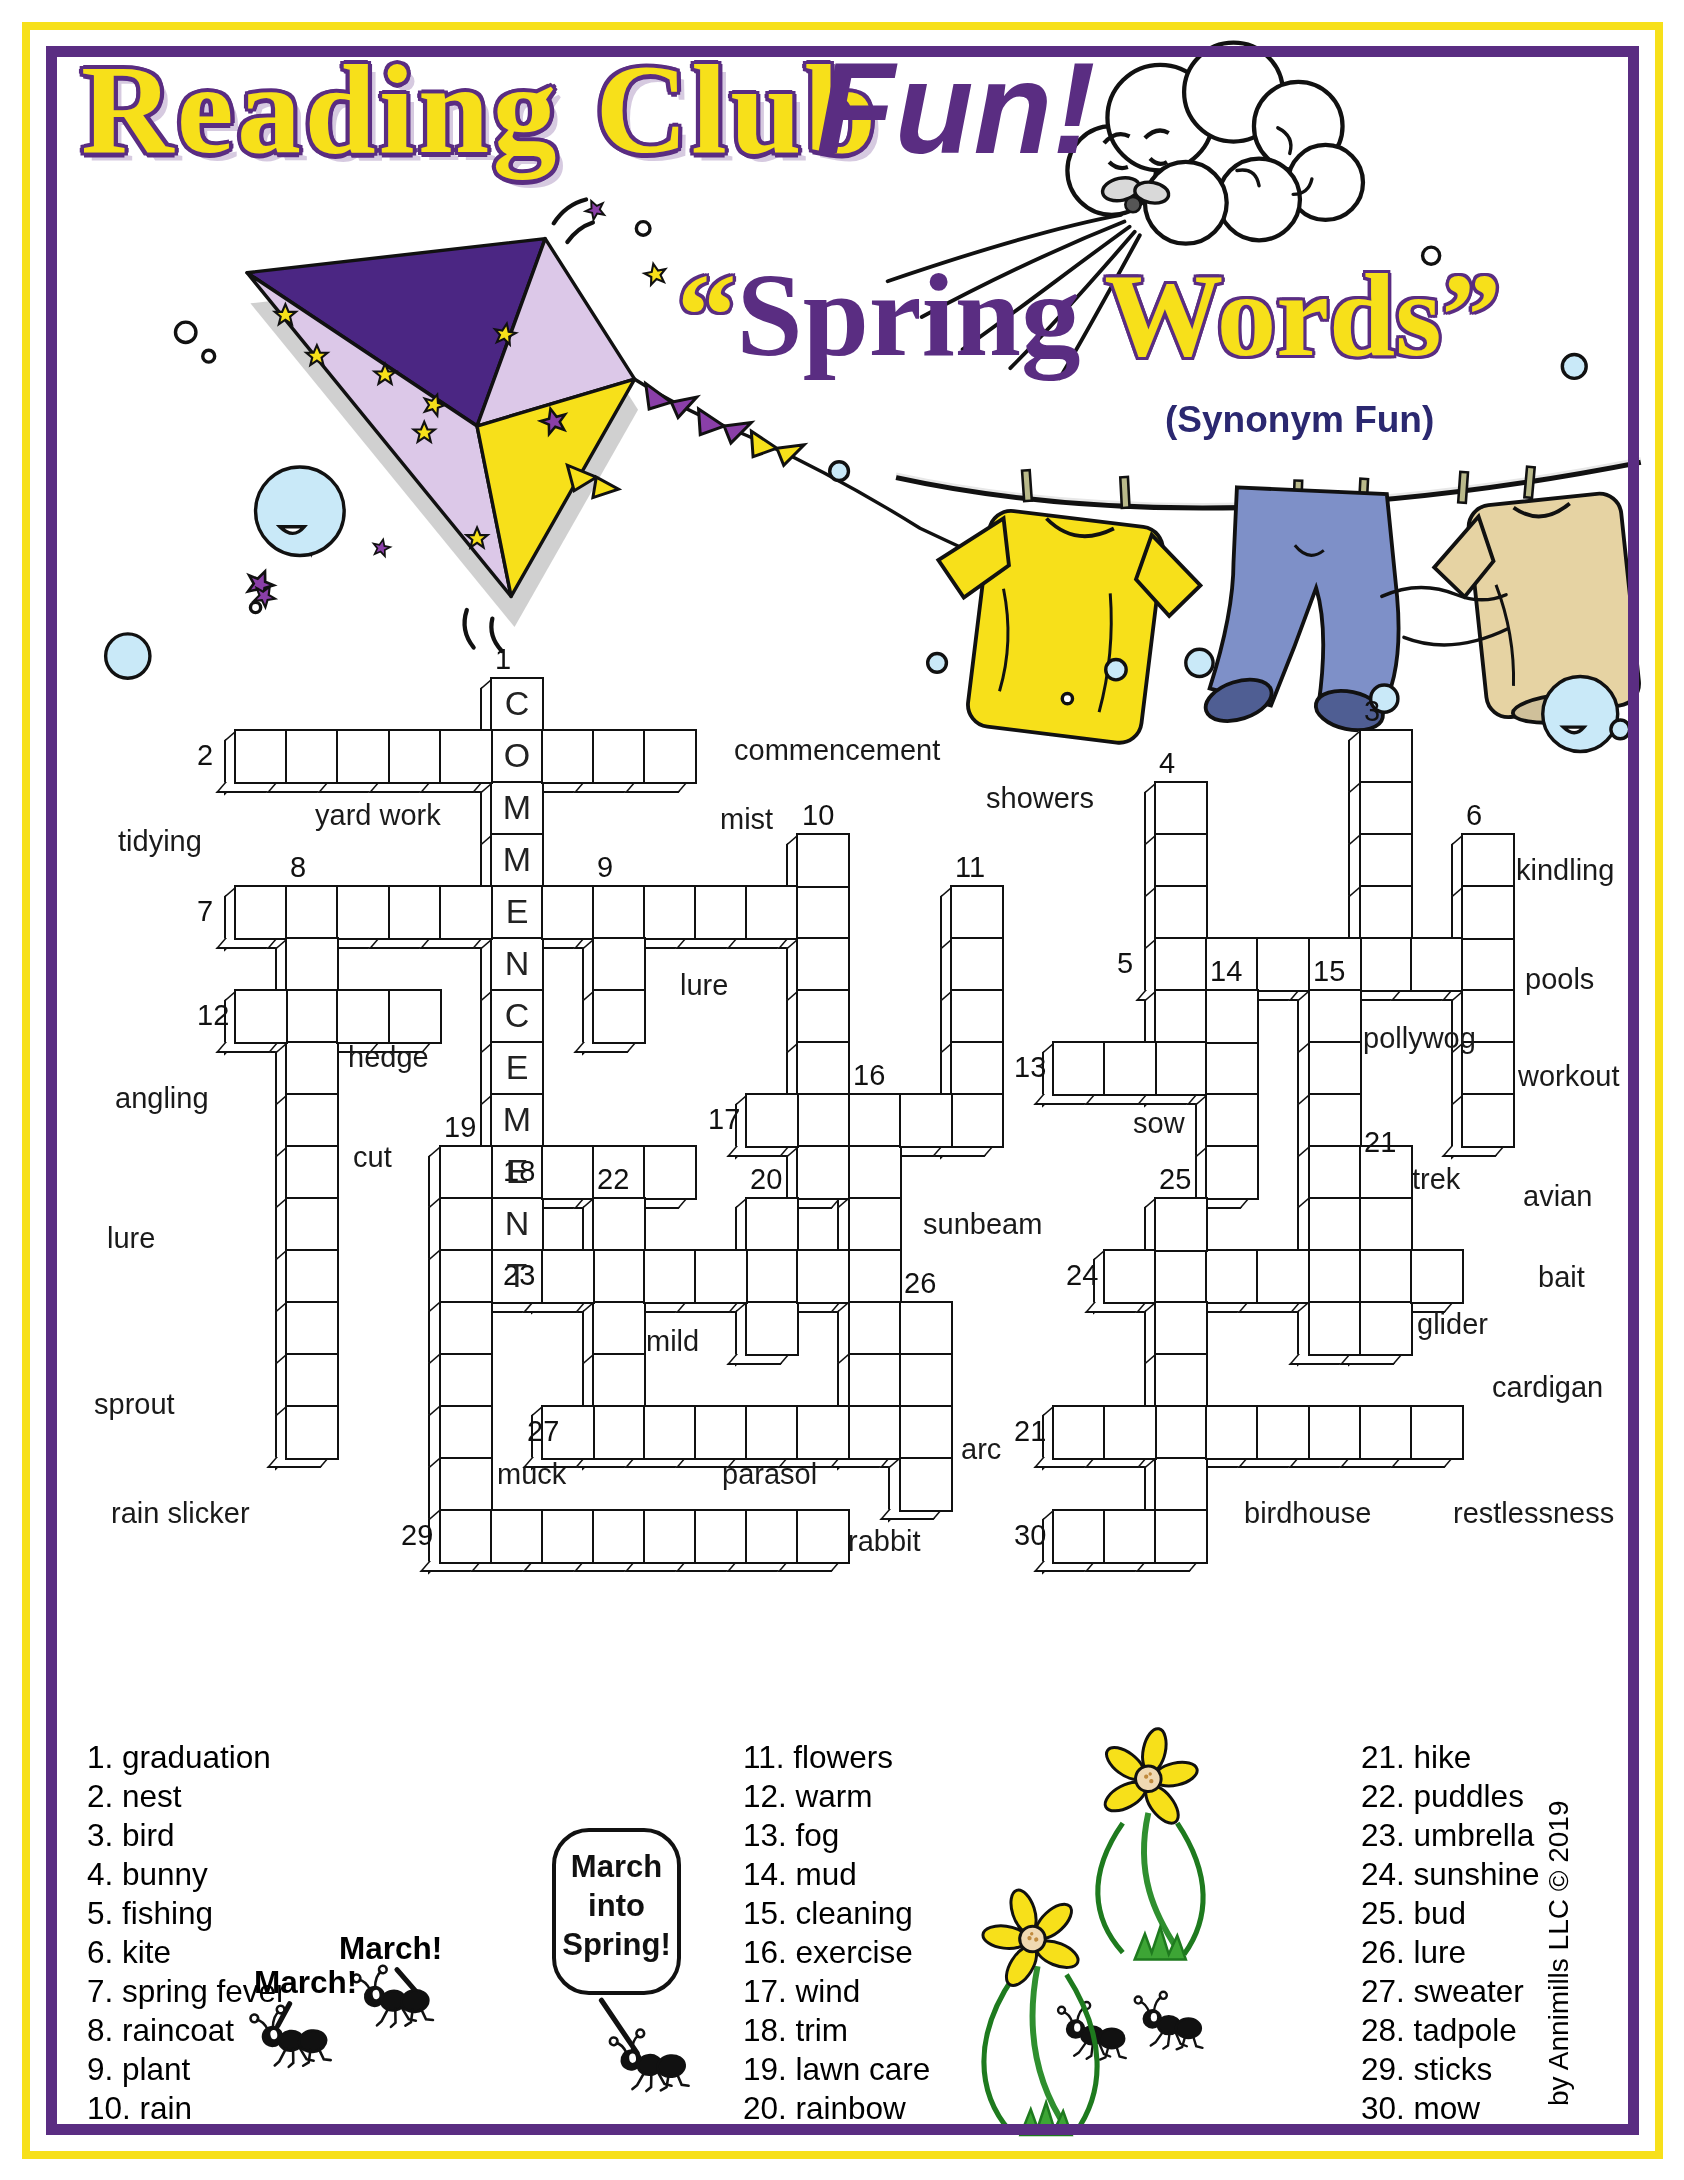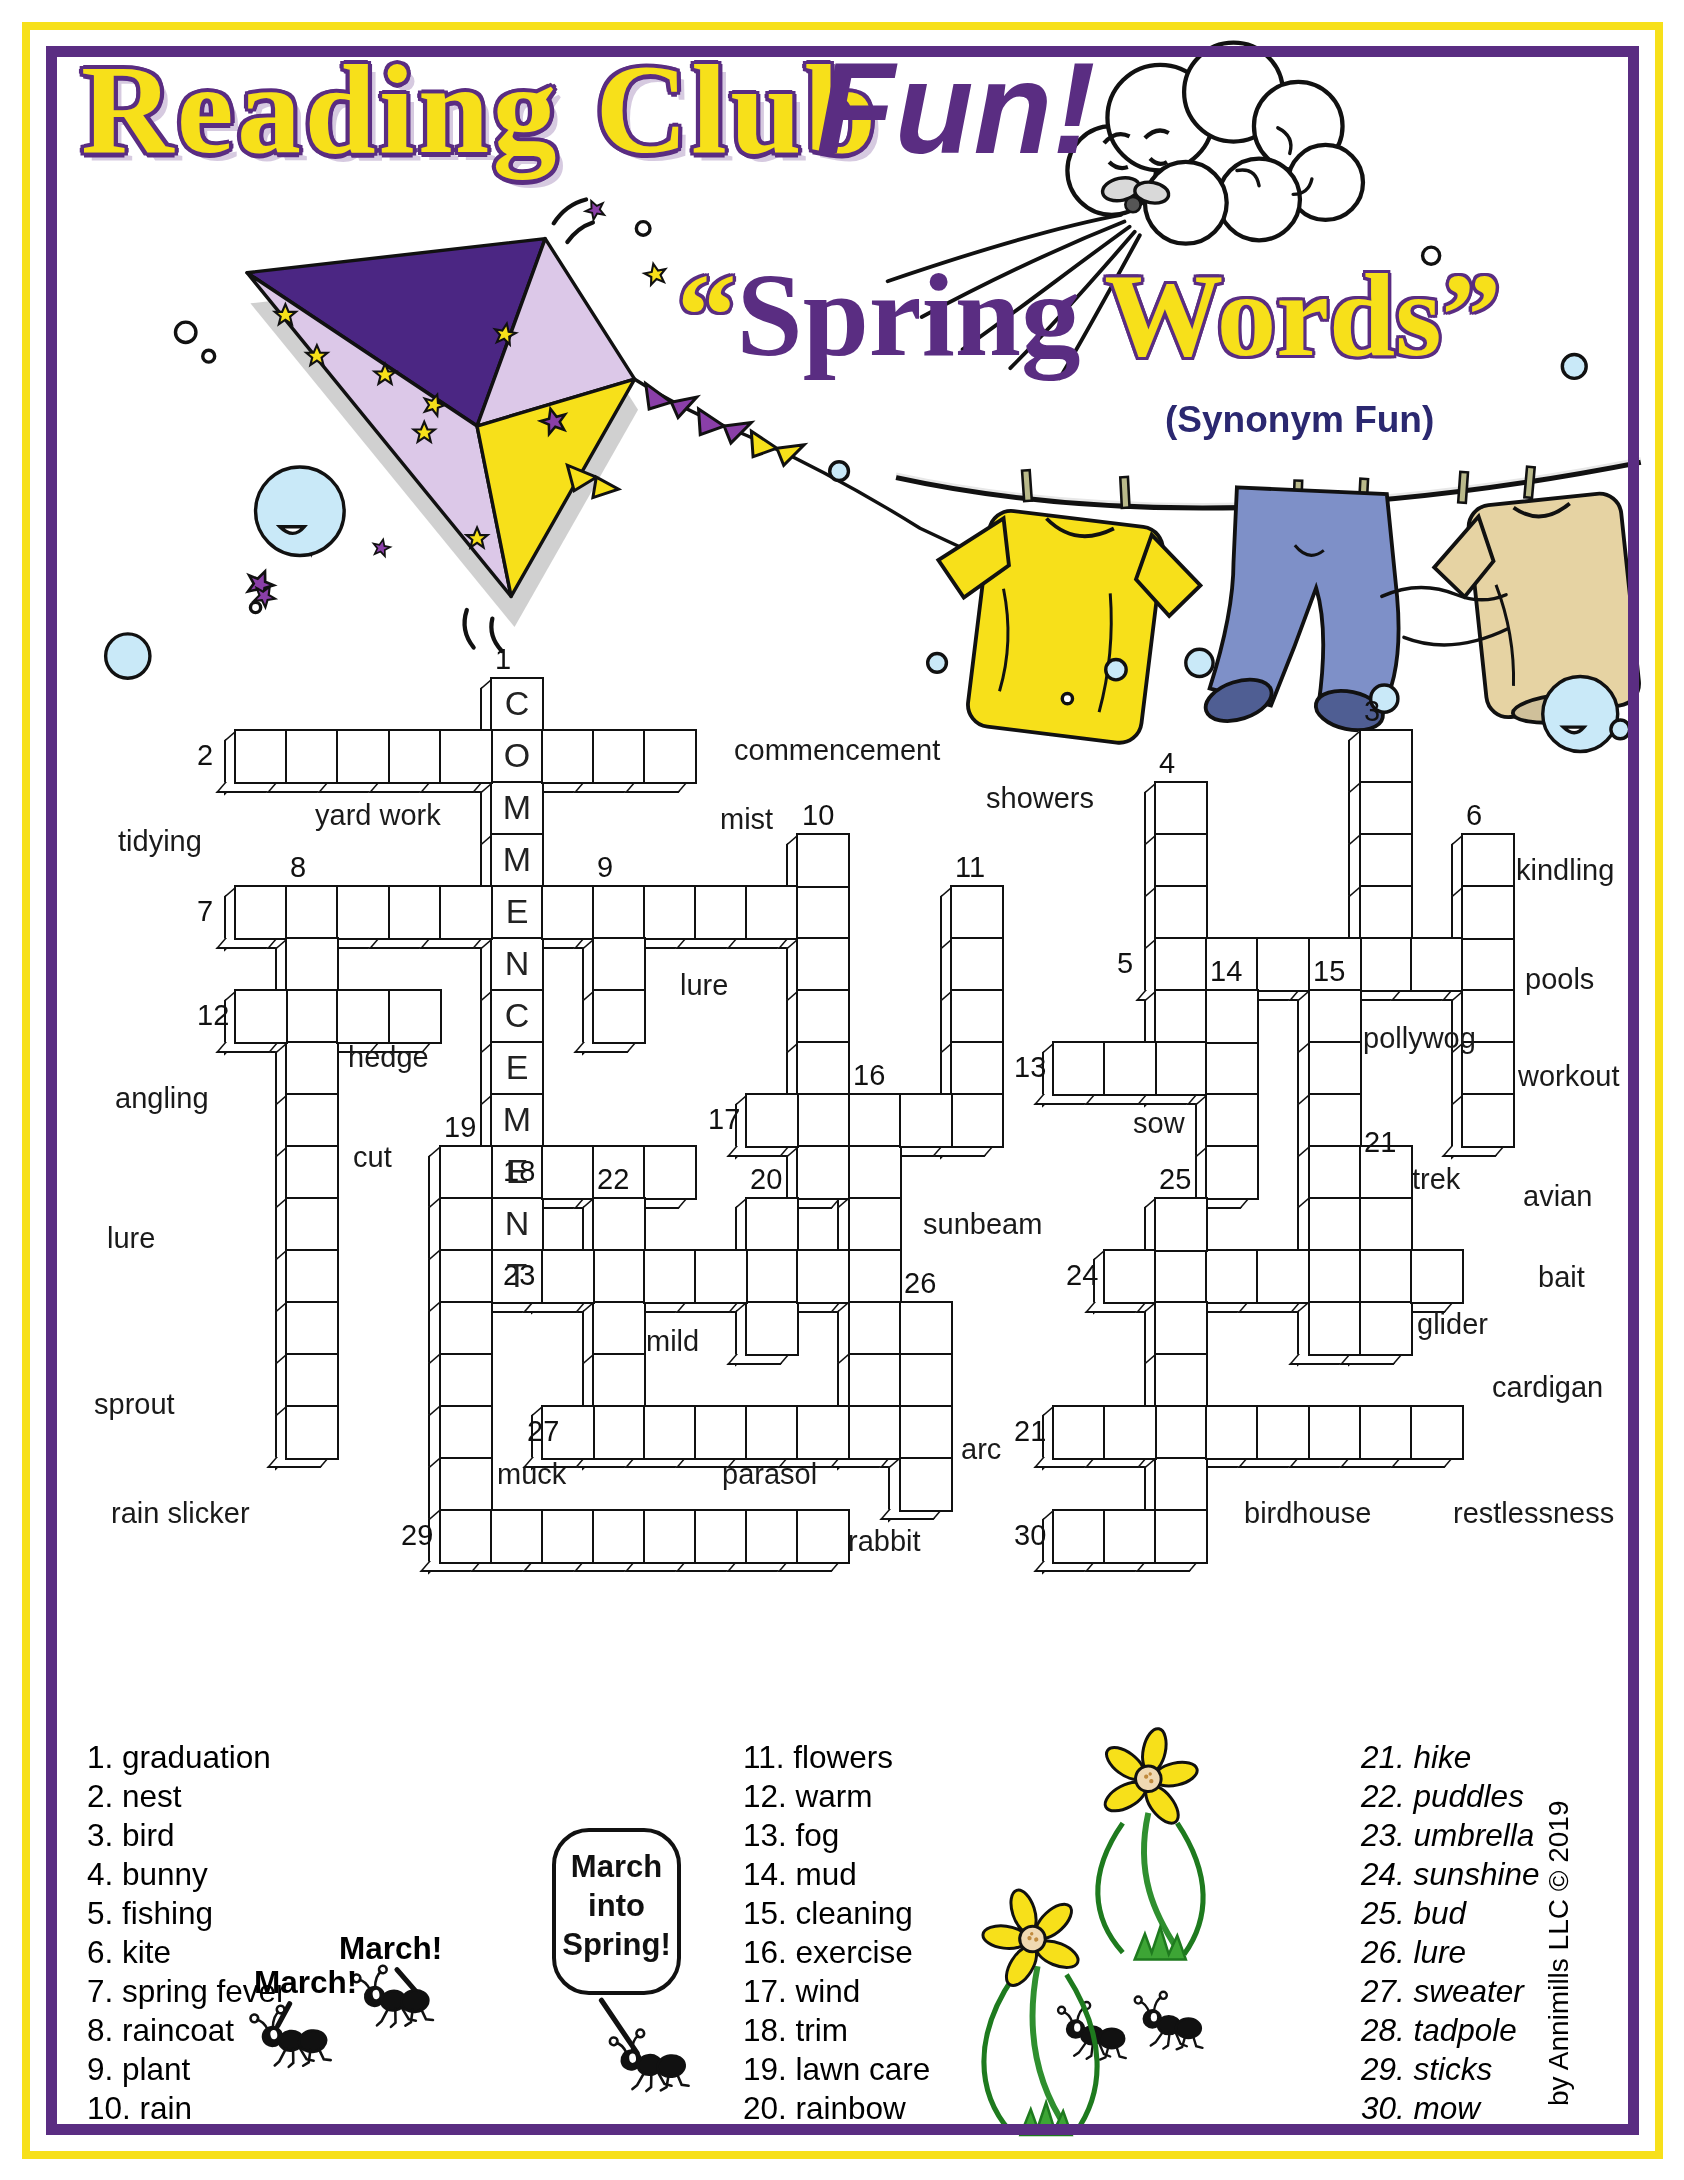--- a/index.html
+++ b/index.html
@@ -739,21 +739,21 @@
         <div>12. warm</div>
         <div>13. fog</div>
         <div>14. mud</div>
         <div>15. cleaning</div>
         <div>16. exercise</div>
         <div>17. wind</div>
         <div>18. trim</div>
         <div>19. lawn care</div>
         <div>20. rainbow</div>
       </div>
-      <div class="wl-col" style="left: 1361px; top: 1738px; font-style: italic;">
+      <div class="wl-col" style="left: 1361px; top: 1738px;">
         <div>21. hike</div>
         <div>22. puddles</div>
         <div>23. umbrella</div>
         <div>24. sunshine</div>
         <div>25. bud</div>
         <div>26. lure</div>
         <div>27. sweater</div>
         <div>28. tadpole</div>
         <div>29. sticks</div>
         <div>30. mow</div>

